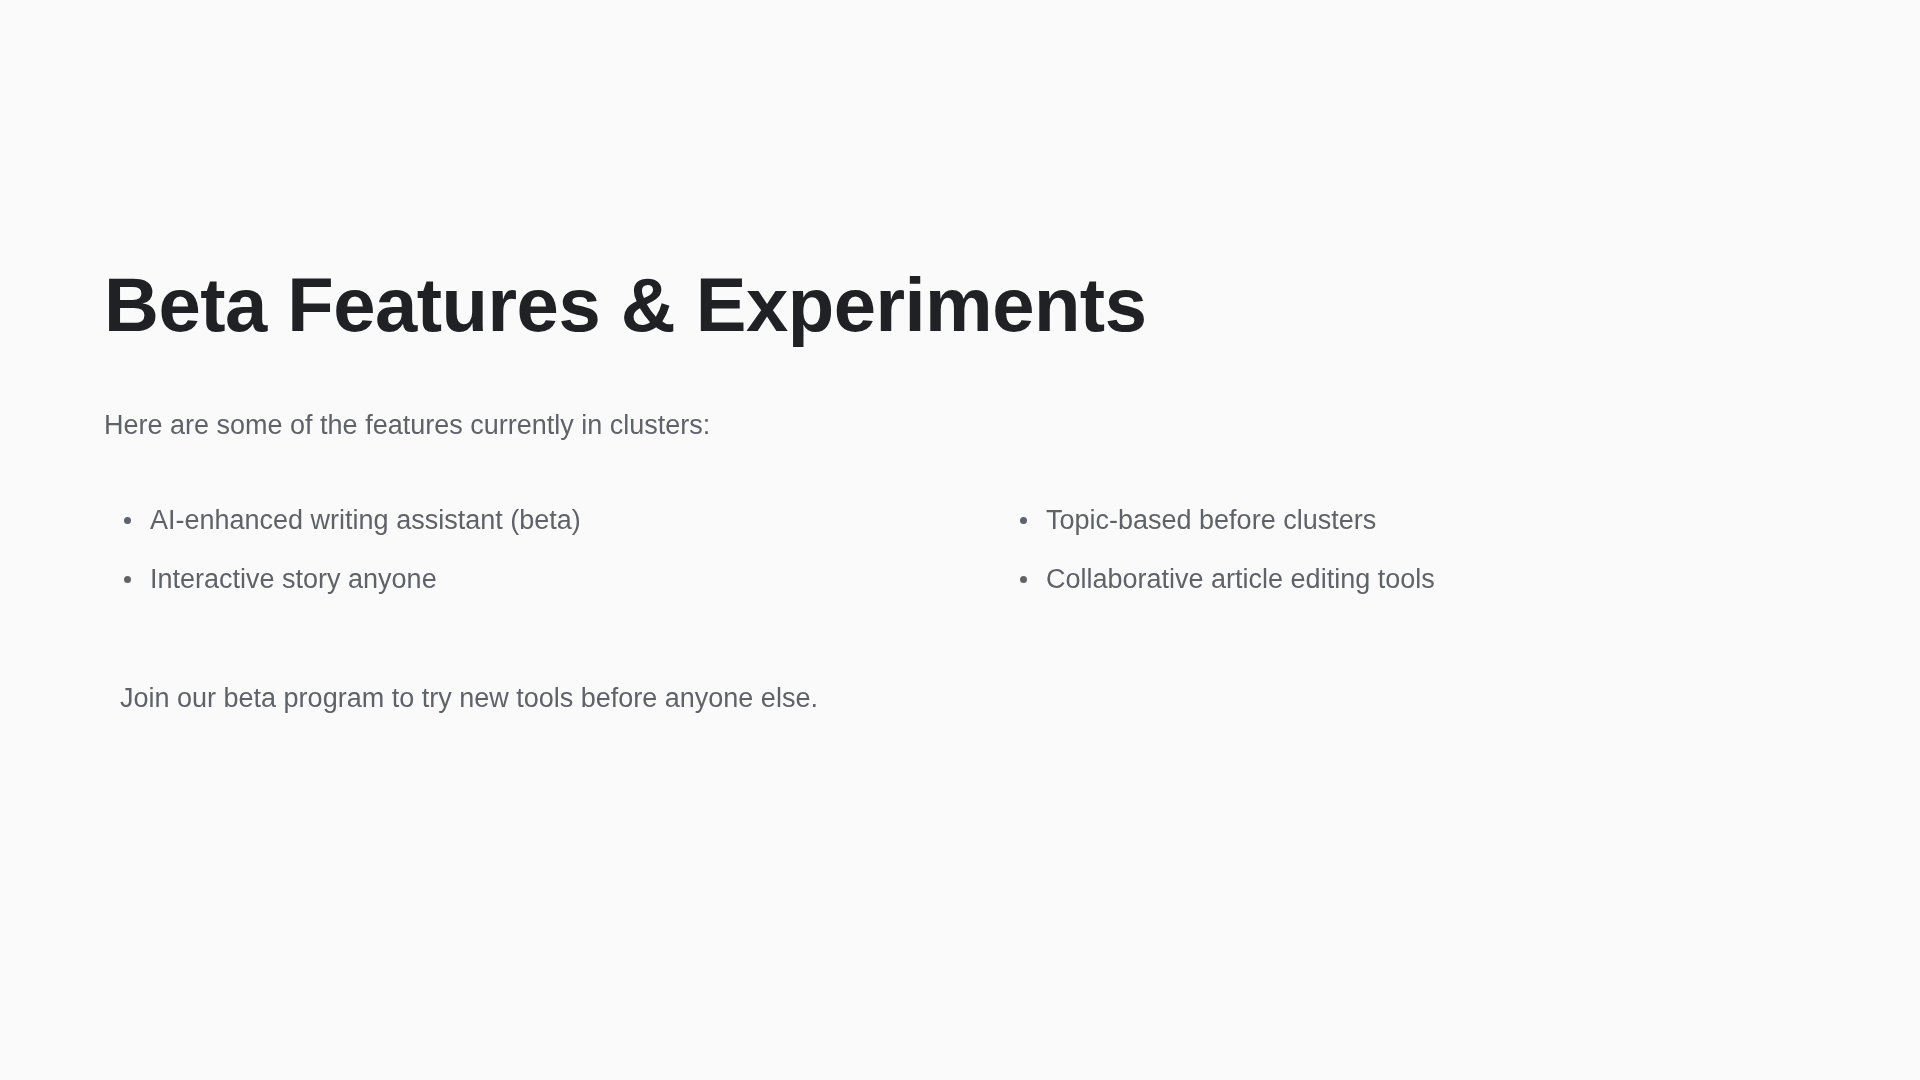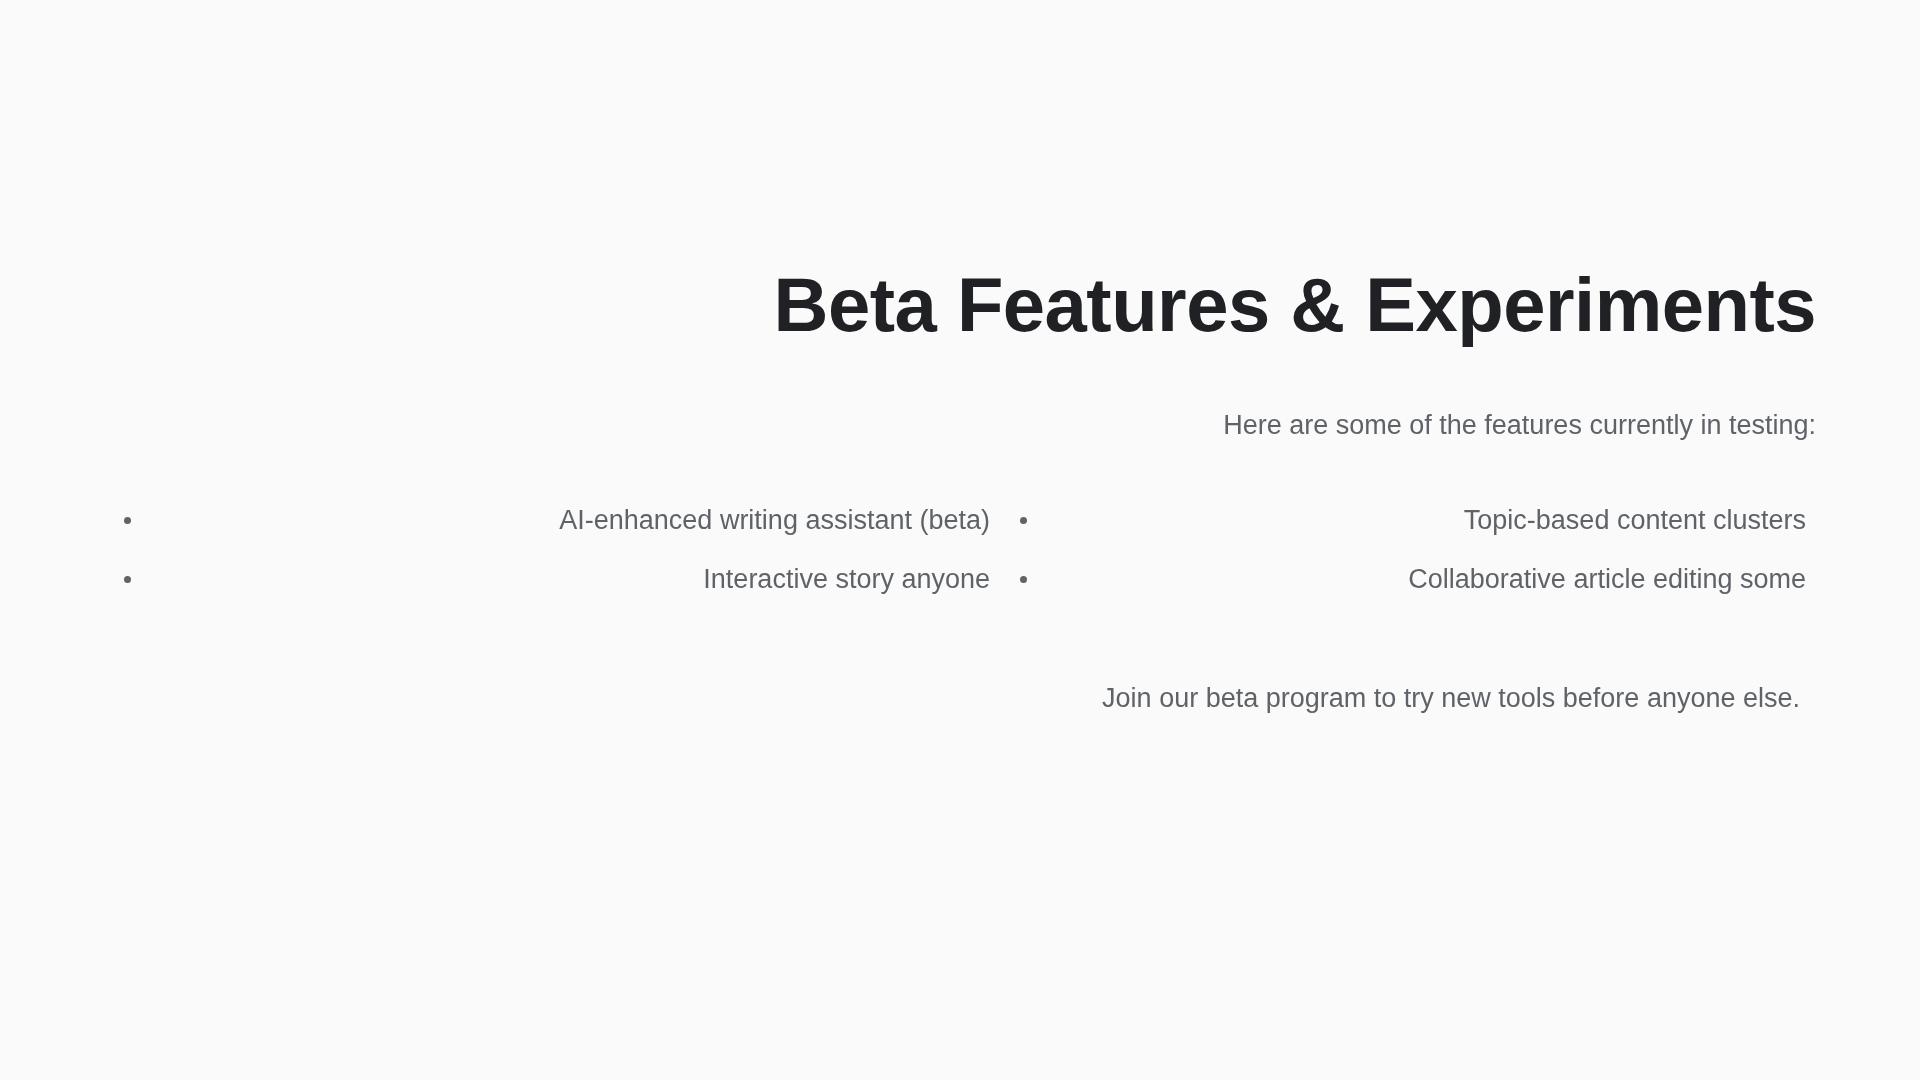--- a/index.html
+++ b/index.html
@@ -15,21 +15,20 @@
     -webkit-font-smoothing: antialiased;
     overflow: hidden;
   }
 
   .page {
     position: relative;
     width: 1920px;
     height: 1080px;
     box-sizing: border-box;
     padding: 0 76px;
-    text-align: right;
   }
 
   .content {
     position: absolute;
     left: 104px;
     top: 262px;
     width: 1712px;
   }
 
   .page-title {
@@ -104,46 +103,46 @@
   }
 </style>
 </head>
 <body>
 
 <div class="page">
   <div class="content">
 
     <h1 class="page-title">Beta Features &amp; Experiments</h1>
 
-    <p class="intro-text">Here are some of the features currently in testing:</p>
+    <p class="intro-text">Here are some of the features currently in clusters:</p>
 
     <div class="feature-columns">
 
       <div class="feature-column left">
         <ul class="feature-list">
           <li class="feature-item">
             <span class="bullet-marker"></span>
             <span class="item-label">AI-enhanced writing assistant (beta)</span>
           </li>
           <li class="feature-item">
             <span class="bullet-marker"></span>
             <span class="item-label">Interactive story anyone</span>
           </li>
         </ul>
       </div>
 
       <div class="feature-column right">
         <ul class="feature-list">
           <li class="feature-item">
             <span class="bullet-marker"></span>
-            <span class="item-label">Topic-based content clusters</span>
+            <span class="item-label">Topic-based before clusters</span>
           </li>
           <li class="feature-item">
             <span class="bullet-marker"></span>
-            <span class="item-label">Collaborative article editing some</span>
+            <span class="item-label">Collaborative article editing tools</span>
           </li>
         </ul>
       </div>
 
     </div>
 
     <p class="outro-text">Join our beta program to try new tools before anyone else.</p>
 
   </div>
 </div>

